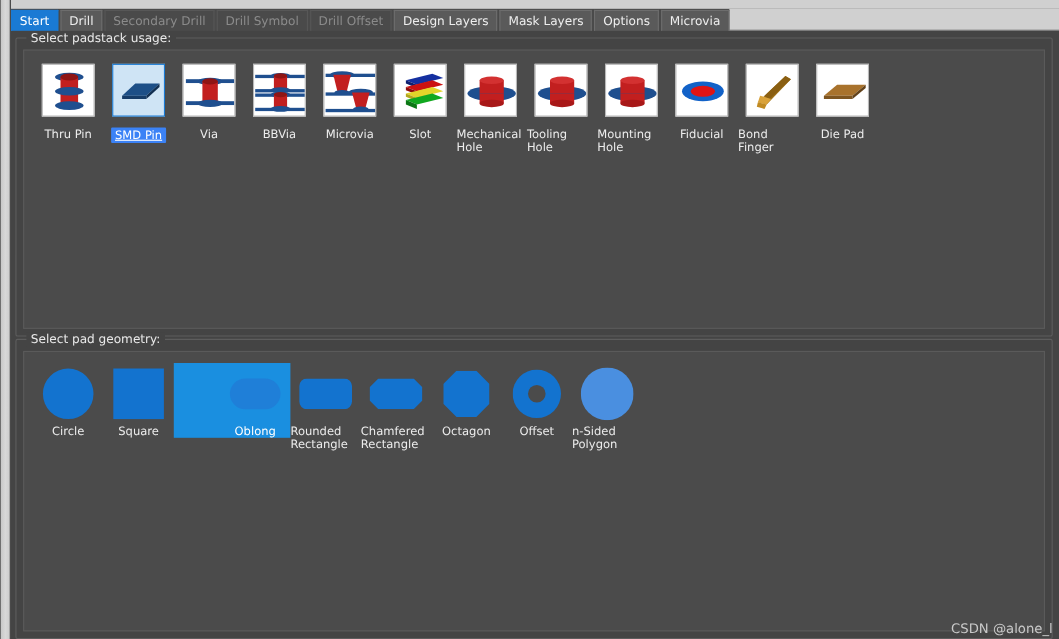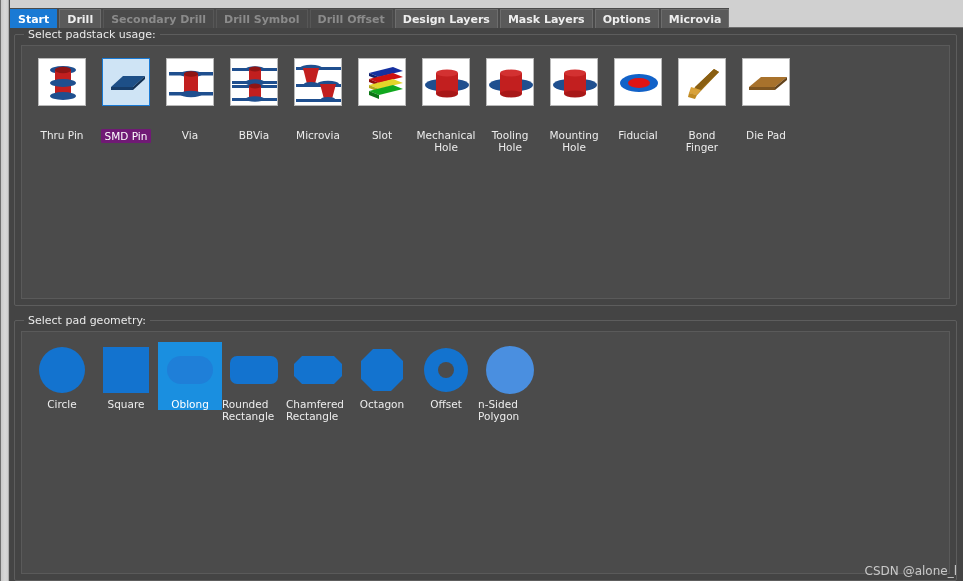--- a/index.html
+++ b/index.html
@@ -59,21 +59,21 @@
     gap: 2px;
     height: 20px;
     position: relative;
     z-index: 2;
   }
   .tab {
     height: 19px;
     line-height: 19px;
     padding: 0 7px;
     font-size: 11px;
-    font-weight: bold;
+    font-weight: normal;
     background: #5a5a5a;
     color: #eeeeee;
     border: 1px solid #6d6d6d;
     border-bottom: none;
     box-sizing: border-box;
     white-space: nowrap;
     cursor: default;
   }
   .tab.selected {
     background: #1a7ad4;
@@ -107,21 +107,21 @@
   .group {
     border: 1px solid #5d5d5d;
     border-radius: 2px;
     position: relative;
     padding: 10px 6px 6px 6px;
     box-sizing: border-box;
     display: flex;
     flex-direction: column;
   }
   .group.usage { height: 272px; flex: none; }
-  .group.geometry { flex: 1; min-height: 0; margin-top: 12px; }
+  .group.geometry { flex: 1; min-height: 0; }
 
   .group-legend {
     position: absolute;
     top: -7px; left: 9px;
     background: #444444;
     padding: 0 4px;
     font-size: 11px;
     color: #e9e9e9;
     white-space: nowrap;
   }
@@ -154,37 +154,37 @@
   .cell .thumb {
     width: 48px; height: 48px;
     background: #ffffff;
     border: 1px solid #b9b9b9;
     box-sizing: border-box;
     display: block;
     position: relative;
     overflow: hidden;
   }
   .cell .caption {
-    margin-top: 23px;
+    margin-top: 10px;
     font-size: 10.5px;
     line-height: 12px;
-    text-align: center;
     color: #ececec;
     max-width: 62px;
     word-wrap: break-word;
   }
   .cell.selected .thumb {
     background: #cfe4f5;
     border-color: #1a7ad4;
   }
   .cell.selected .caption {
-    background: #701a75;
+    background: #3b82f6;
     color: #ffffff;
     padding: 1px 4px;
     border-radius: 1px;
+    text-decoration: underline;
   }
 
   
   .gcell {
     width: 64px;
     display: flex;
     flex-direction: column;
     align-items: center;
     cursor: default;
     user-select: none;
@@ -200,20 +200,21 @@
   .gcell .gcaption {
     margin-top: 4px;
     font-size: 10.5px;
     line-height: 12px;
     text-align: left;
     color: #ececec;
     max-width: 64px;
   }
   .gcell.selected {
     background: #1a8fe0;
+    padding-left: 42px;
   }
   .gcell.selected .gcaption { color: #ffffff; }
 
   
   .watermark {
     position: absolute;
     right: 6px; bottom: 3px;
     font-size: 12px;
     color: #c9c9c9;
     font-family: "DejaVu Sans", "Liberation Sans", sans-serif;

